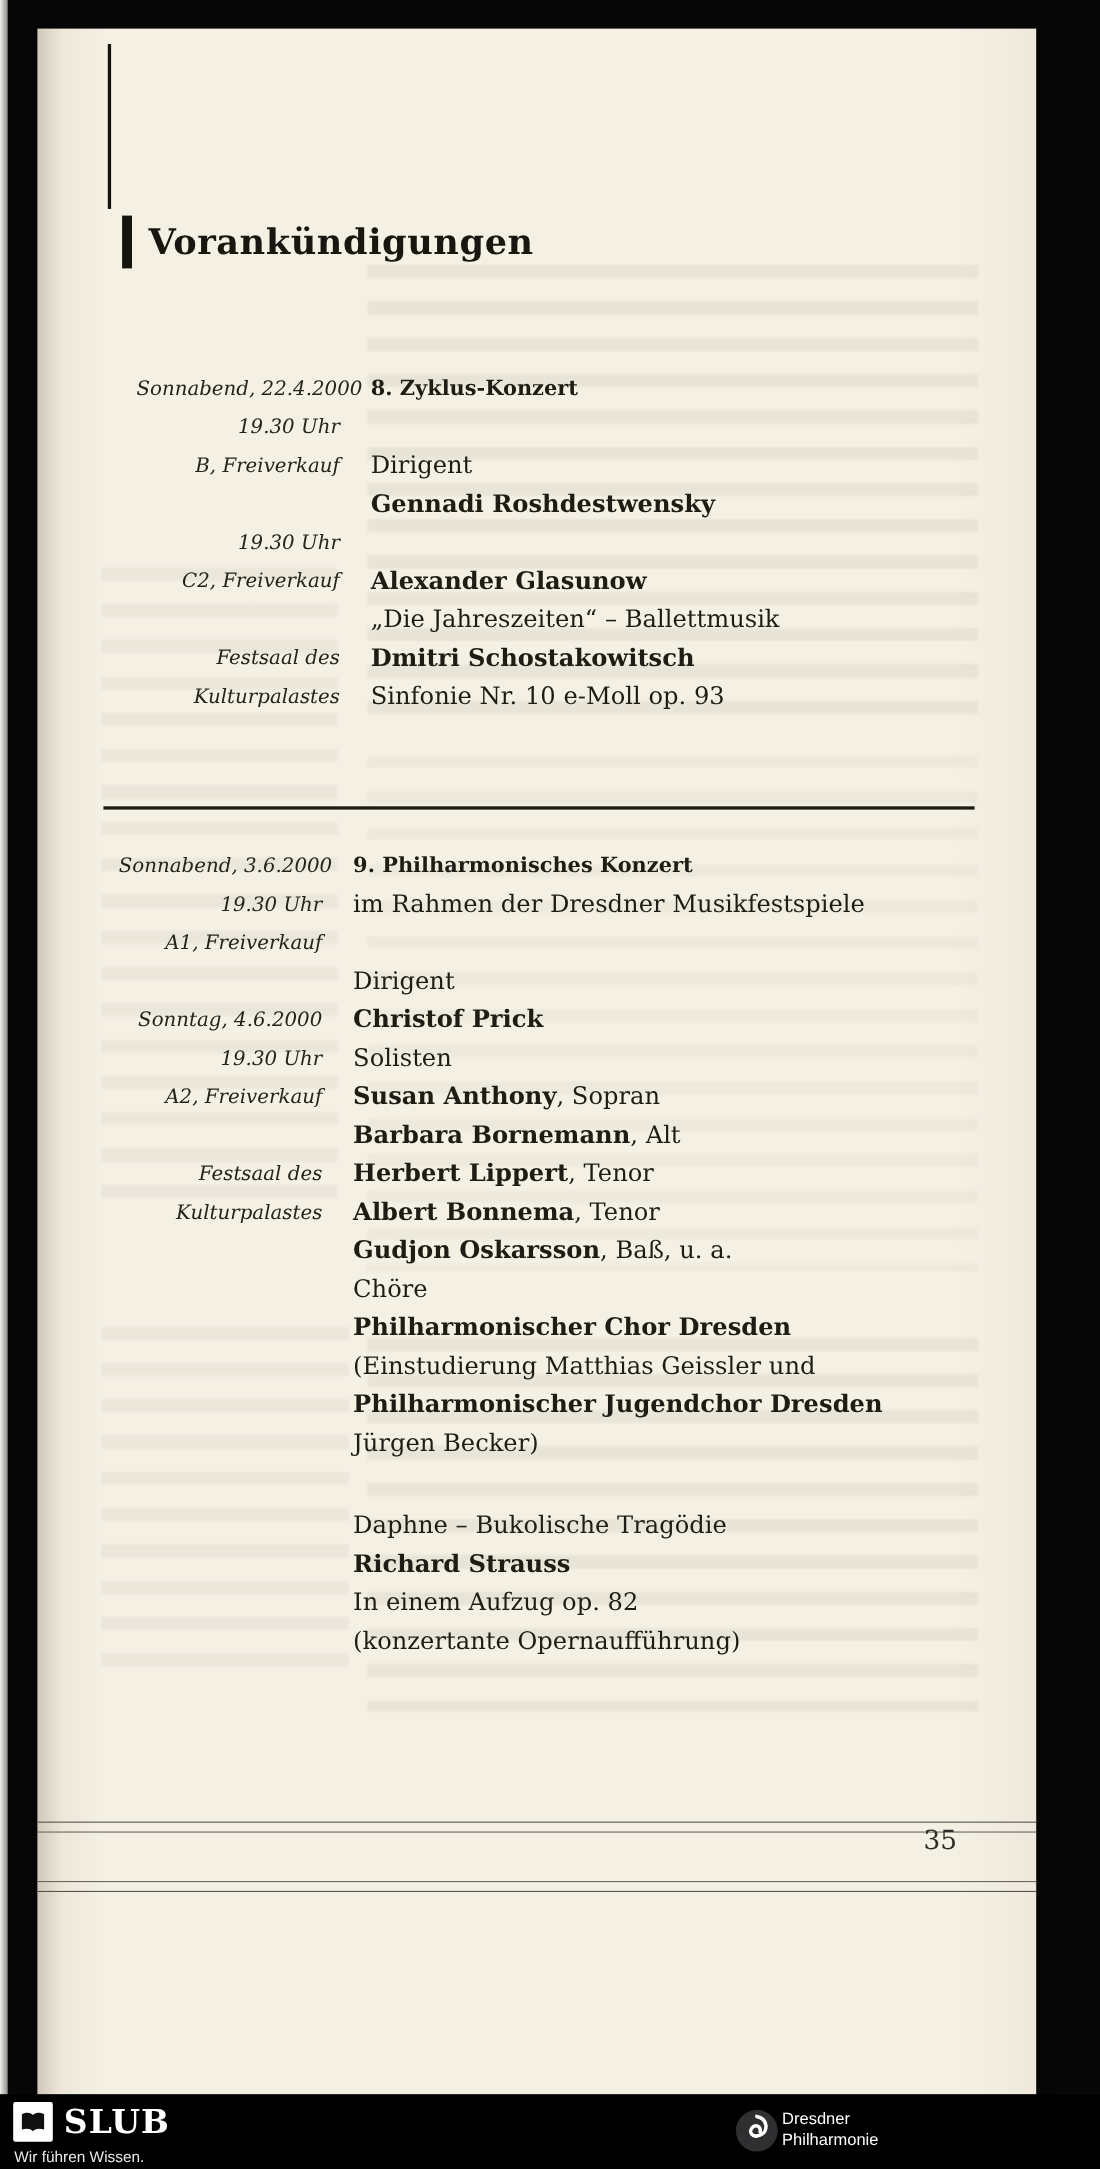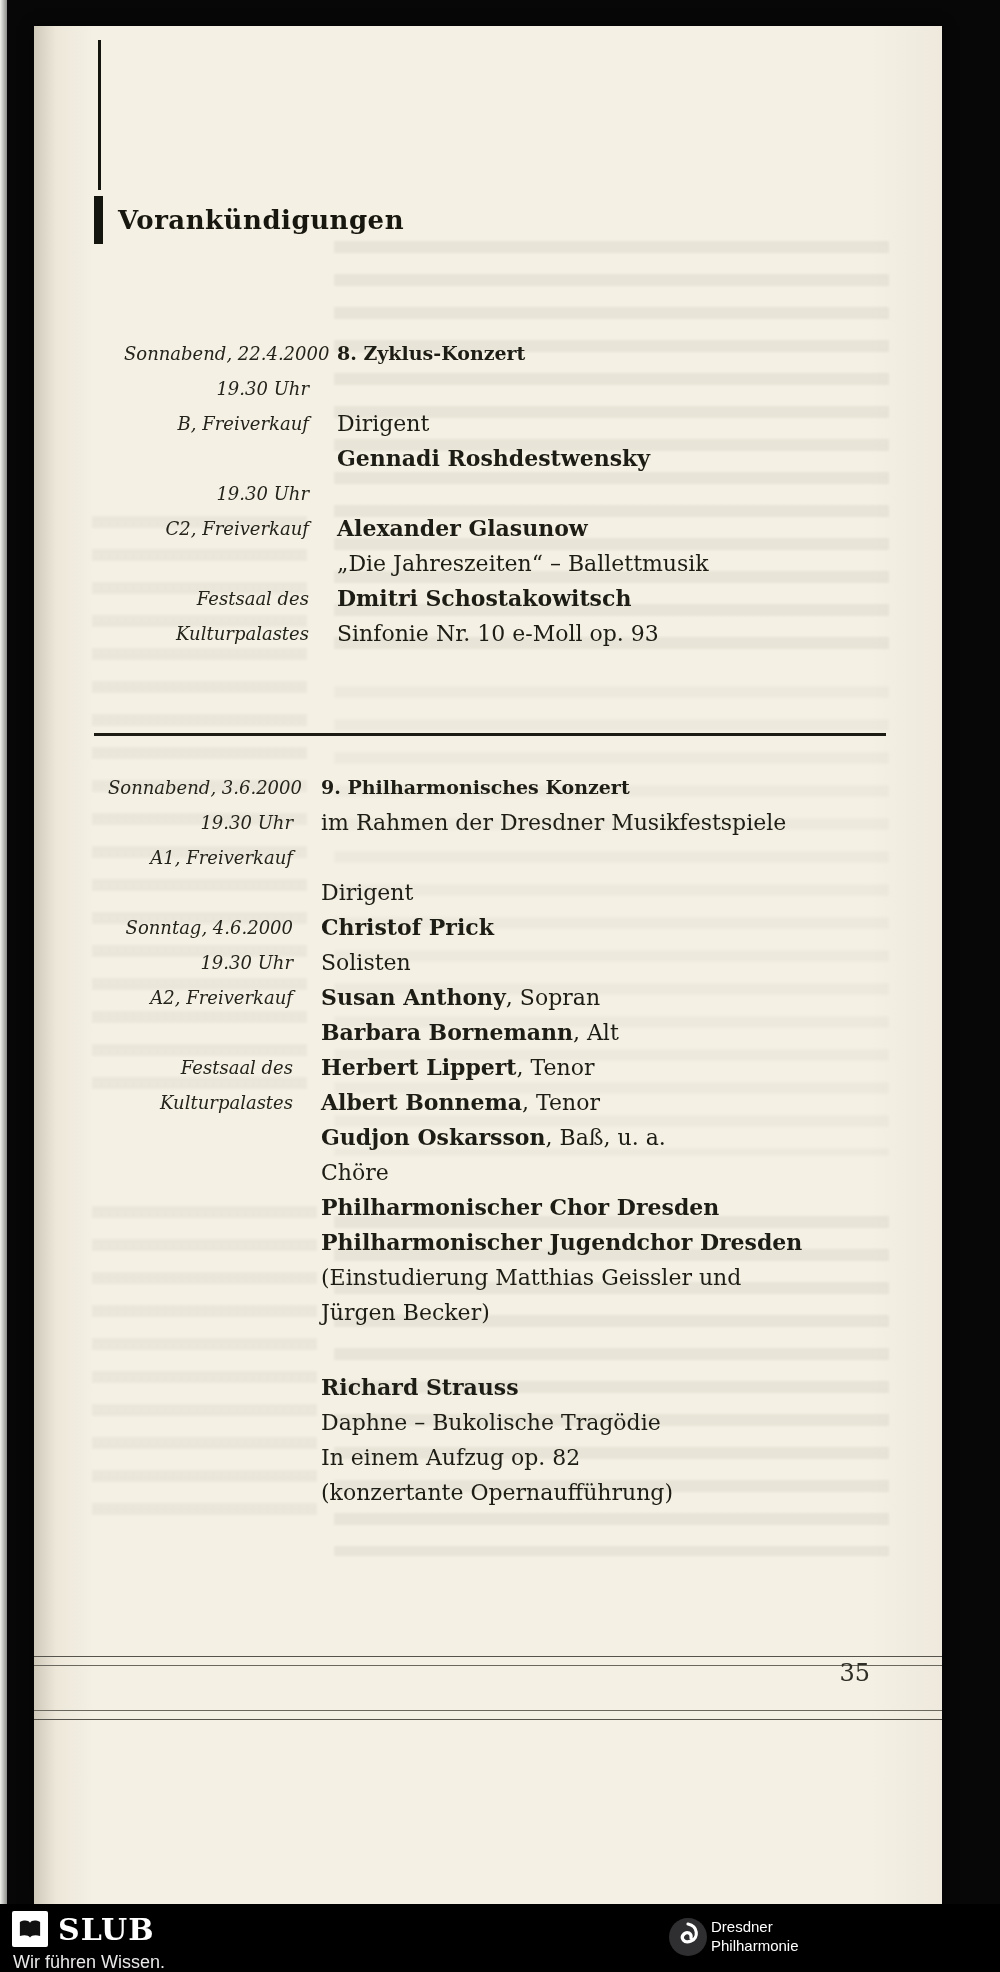--- a/index.html
+++ b/index.html
@@ -18,22 +18,22 @@
   .ghost{position:absolute;z-index:0;pointer-events:none;filter:blur(1.2px);
     background:repeating-linear-gradient(180deg,rgba(108,99,82,.08) 0 12px,rgba(0,0,0,0) 12px 33px);}
   .ghost-a{left:300px;top:215px;width:555px;height:420px;}
   .ghost-b{left:58px;top:490px;width:215px;height:580px;opacity:.8;}
   .ghost-c{left:300px;top:660px;width:555px;height:470px;opacity:.55;}
   .ghost-d{left:58px;top:1180px;width:225px;height:310px;opacity:.8;}
   .ghost-e{left:300px;top:1190px;width:555px;height:340px;}
   
   .head-wrap{position:absolute;left:60px;top:14px;z-index:1;}
   .head-topline{width:3px;height:150px;background:#15150f;margin-left:4px;}
-  .heading{margin:6px 0 0 0;border-left:9px solid #15150f;padding-left:15px;
-    font-size:26px;line-height:48px;font-weight:bold;color:#17170f;letter-spacing:.5px;}
+  .heading{margin:6px 0 0 17px;border-left:9px solid #15150f;padding-left:15px;
+    font-size:32px;line-height:48px;font-weight:bold;color:#17170f;letter-spacing:.5px;}
   
   .program{position:absolute;left:74px;width:812px;z-index:1;}
   .block1{top:310px;margin-left:16px;}
   .block2{top:744px;}
   .row{display:grid;grid-template-columns:185px 1fr;column-gap:28px;min-height:35px;line-height:35px;}
   .row.spacer{min-height:40px;}
   .cl{text-align:right;font-style:italic;font-size:18px;color:#24241c;white-space:nowrap;}
   .cr{font-size:22px;color:#1d1d15;white-space:nowrap;}
   .cr .b{font-weight:bold;}
   .cr.title{font-size:19px;}
@@ -42,21 +42,21 @@
   .footlines{position:absolute;left:0;top:1630px;width:100%;height:70px;z-index:1;}
   .fl{position:absolute;left:0;width:100%;height:1px;background:#55534c;}
   .fl1{top:0;}.fl2{top:9px;background:#6a675f;}
   .fl3{top:54px;background:#6a675f;}.fl4{top:63px;}
   .pagenum{position:absolute;right:72px;top:3px;font-size:24px;color:#2e2e26;}
   
   .bottombar{position:absolute;left:0;top:1904px;width:1000px;height:86px;background:#000;}
   .slub{position:absolute;left:12px;top:7px;display:flex;align-items:center;gap:10px;}
   .slub-icon{width:36px;height:36px;background:#fff;border-radius:2px;display:flex;align-items:center;justify-content:center;}
   .slub-name{color:#fff;font-size:30px;font-weight:bold;letter-spacing:1px;}
-  .slub-tagline{position:absolute;left:13px;top:48px;color:#e9e9e9;font-size:18px;
+  .slub-tagline{position:absolute;left:13px;top:48px;color:#e9e9e9;font-size:14px;
     font-family:"Liberation Sans", sans-serif;}
   .phil{position:absolute;left:668px;top:13px;display:flex;align-items:flex-start;gap:3px;}
   .phil-text{color:#fff;font-size:15px;line-height:19px;font-family:"Liberation Sans", sans-serif;}
 </style>
 </head>
 <body>
 
 <div class="left-sliver"></div>
 
 <div class="page">
@@ -161,38 +161,38 @@
     <div class="row">
       <div class="cl"></div>
       <div class="cr"><span class="b"></span><span>Chöre</span></div>
     </div>
     <div class="row">
       <div class="cl"></div>
       <div class="cr"><span class="b">Philharmonischer Chor Dresden</span><span></span></div>
     </div>
     <div class="row">
       <div class="cl"></div>
+      <div class="cr"><span class="b"></span><span>(Einstudierung Matthias Geissler und</span></div>
+    </div>
+    <div class="row">
+      <div class="cl"></div>
       <div class="cr"><span class="b">Philharmonischer Jugendchor Dresden</span><span></span></div>
     </div>
     <div class="row">
       <div class="cl"></div>
-      <div class="cr"><span class="b"></span><span>(Einstudierung Matthias Geissler und</span></div>
-    </div>
-    <div class="row">
-      <div class="cl"></div>
       <div class="cr"><span class="b"></span><span>Jürgen Becker)</span></div>
     </div>
     <div class="row spacer"></div>
     <div class="row">
       <div class="cl"></div>
+      <div class="cr"><span class="b"></span><span>Daphne – Bukolische Tragödie</span></div>
+    </div>
+    <div class="row">
+      <div class="cl"></div>
       <div class="cr"><span class="b">Richard Strauss</span><span></span></div>
-    </div>
-    <div class="row">
-      <div class="cl"></div>
-      <div class="cr"><span class="b"></span><span>Daphne – Bukolische Tragödie</span></div>
     </div>
     <div class="row">
       <div class="cl"></div>
       <div class="cr"><span class="b"></span><span>In einem Aufzug op. 82</span></div>
     </div>
     <div class="row">
       <div class="cl"></div>
       <div class="cr"><span class="b"></span><span>(konzertante Opernaufführung)</span></div>
     </div>
   </div>

